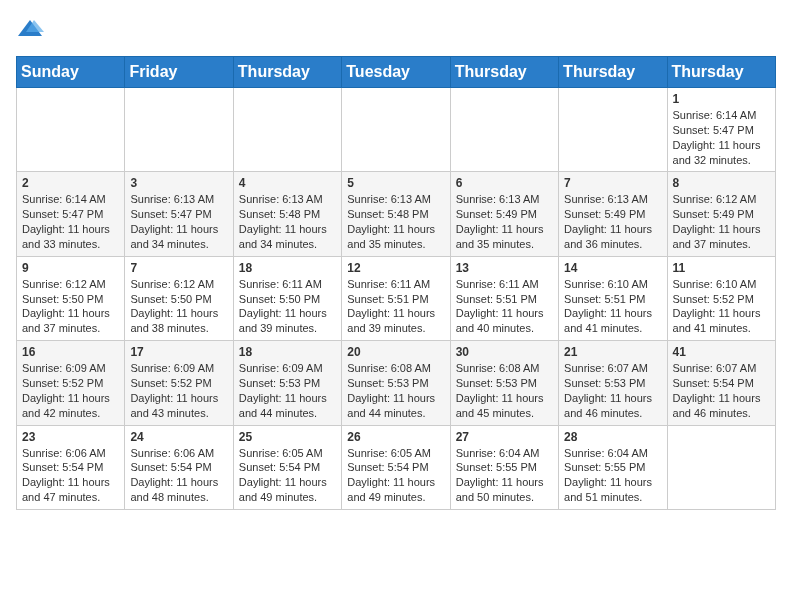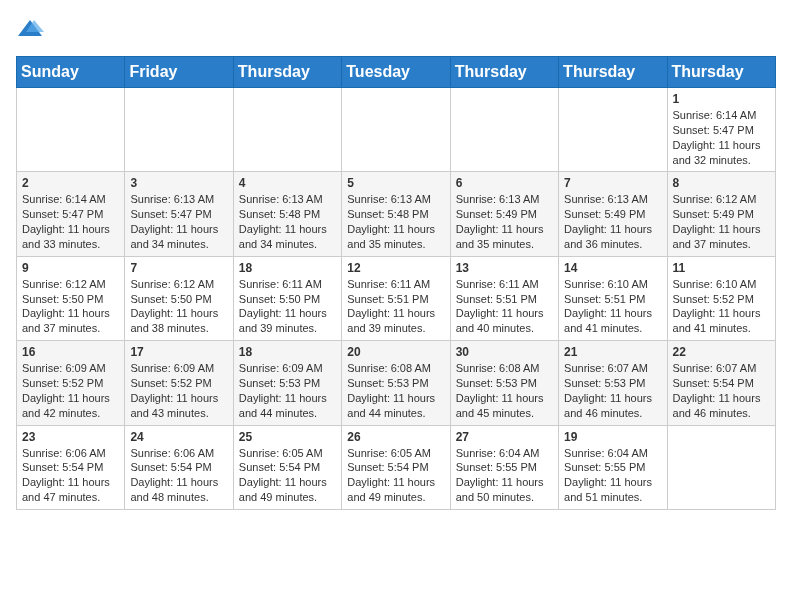--- a/index.html
+++ b/index.html
@@ -272,21 +272,21 @@
 and 45 minutes.</div>
         </td>
         <td>
           <span class="day-number">21</span>
           <div class="cell-info" style="white-space: pre-line;">Sunrise: 6:07 AM
 Sunset: 5:53 PM
 Daylight: 11 hours
 and 46 minutes.</div>
         </td>
         <td>
-          <span class="day-number">22</span>
+          <span class="day-number">41</span>
           <div class="cell-info" style="white-space: pre-line;">Sunrise: 6:07 AM
 Sunset: 5:54 PM
 Daylight: 11 hours
 and 46 minutes.</div>
         </td>
       </tr>
       <tr>
         <td>
           <span class="day-number">23</span>
           <div class="cell-info" style="white-space: pre-line;">Sunrise: 6:06 AM
@@ -316,21 +316,21 @@
 and 49 minutes.</div>
         </td>
         <td>
           <span class="day-number">27</span>
           <div class="cell-info" style="white-space: pre-line;">Sunrise: 6:04 AM
 Sunset: 5:55 PM
 Daylight: 11 hours
 and 50 minutes.</div>
         </td>
         <td>
-          <span class="day-number">19</span>
+          <span class="day-number">28</span>
           <div class="cell-info" style="white-space: pre-line;">Sunrise: 6:04 AM
 Sunset: 5:55 PM
 Daylight: 11 hours
 and 51 minutes.</div>
         </td>
         <td class="empty-cell"></td>
       </tr>
     </tbody>
 </table>
 

